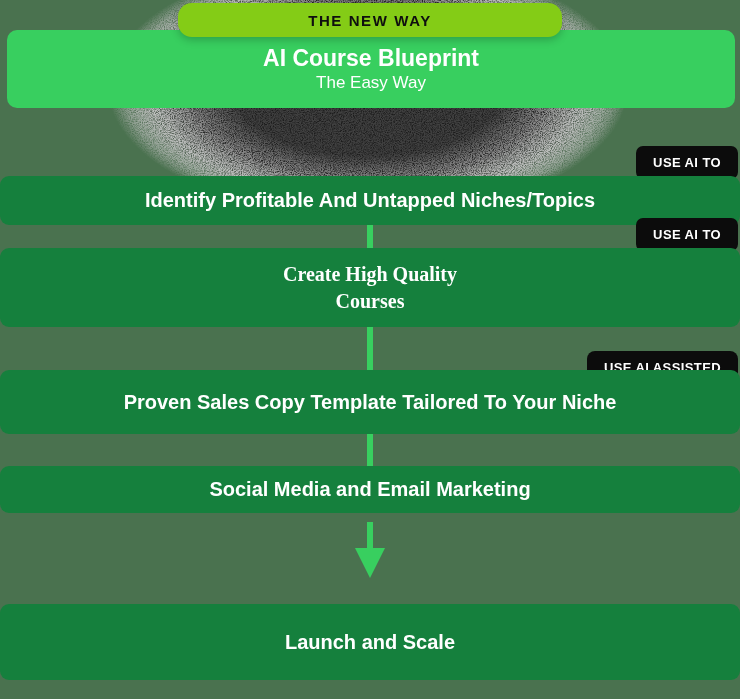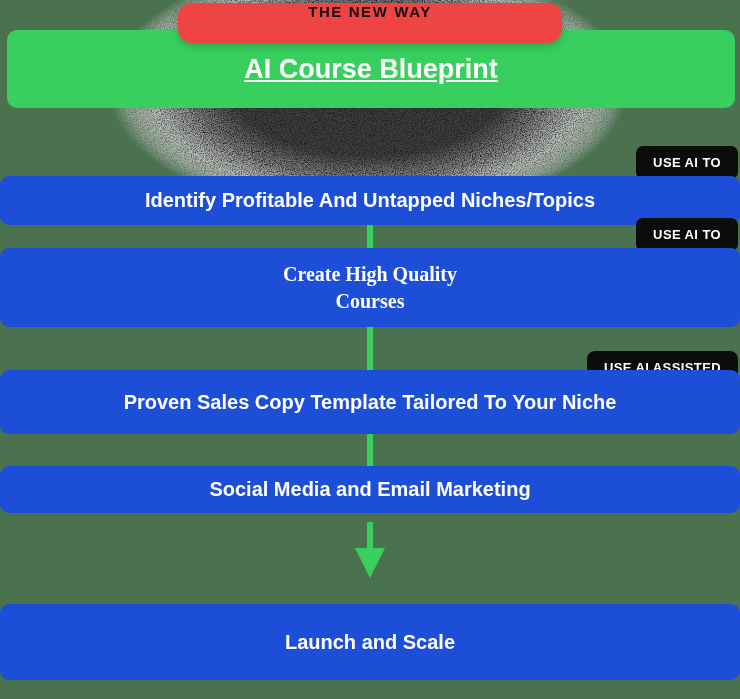--- a/index.html
+++ b/index.html
@@ -26,33 +26,33 @@
       rgba(0,0,0,.22) 0%, rgba(0,0,0,.22) 52%, rgba(0,0,0,.7) 72%,
       rgba(0,0,0,.95) 84%, rgba(0,0,0,.5) 94%, rgba(0,0,0,0) 100%);
   }
 
   .headerbox {
     position:absolute; left:7px; top:30px; width:728px; height:78px;
     background:#38cf5f; border-radius:10px; z-index:2;
     display:flex; flex-direction:column; align-items:center; justify-content:center;
     color:#fff; text-align:center;
   }
-  .headerbox .title { font-size:27px; font-weight:bold; line-height:24px;text-decoration:underline; }
+  .headerbox .title { font-size:23px; font-weight:bold; line-height:24px; }
   .headerbox .sub   { font-size:17px; font-weight:normal; line-height:20px; margin-top:3px; }
 
   .pill {
-    position:absolute; left:178px; top:3px; width:384px; height:40px;
-    background:#ef4444; border-radius:14px; z-index:3;
+    position:absolute; left:178px; top:3px; width:384px; height:34px;
+    background:#84cc16; border-radius:14px; z-index:3;
     box-shadow:0 3px 8px rgba(0,0,0,.22);
-    display:flex; align-items:flex-start; justify-content:center;
+    display:flex; align-items:center; justify-content:center;
     color:#0f0f0f; font-size:15px; font-weight:bold; letter-spacing:1.6px;
   }
 
   .row {
-    position:absolute; left:0; width:740px; background:#1d4ed8; border-radius:9px;
+    position:absolute; left:0; width:740px; background:#15803d; border-radius:9px;
     display:flex; flex-direction:column; align-items:center; justify-content:center;
     color:#ffffff; font-weight:bold; font-size:20px; line-height:27px;
     text-align:center; z-index:2;
   }
   .row-2 { top:176px; height:49px; }
   .row-3 { top:248px; height:79px;font-family:Liberation Serif, serif; }
   .row-4 { top:370px; height:64px; }
   .row-5 { top:466px; height:47px; }
   .row-6 { top:604px; height:76px; }
 
@@ -89,20 +89,21 @@
       <filter id="grainF" x="0" y="0" width="100%" height="100%">
         <feTurbulence type="fractalNoise" baseFrequency="0.9" numOctaves="2" stitchTiles="stitch"></feTurbulence>
         <feColorMatrix type="matrix" values="0 0 0 0 0.63  0 0 0 0 0.63  0 0 0 0 0.63  1.6 1.6 1.6 0 -1.7"></feColorMatrix>
       </filter>
       <rect width="100%" height="100%" filter="url(#grainF)"></rect>
     </svg>
   </div>
 
   <div class="headerbox">
     <div class="title">AI Course Blueprint</div>
+    <div class="sub">The Easy Way</div>
   </div>
 
   <div class="pill">
     <span>THE NEW WAY</span>
   </div>
 
   <div class="tag tag-1">
     <span>USE AI TO</span>
   </div>
   <div class="row row-2">

